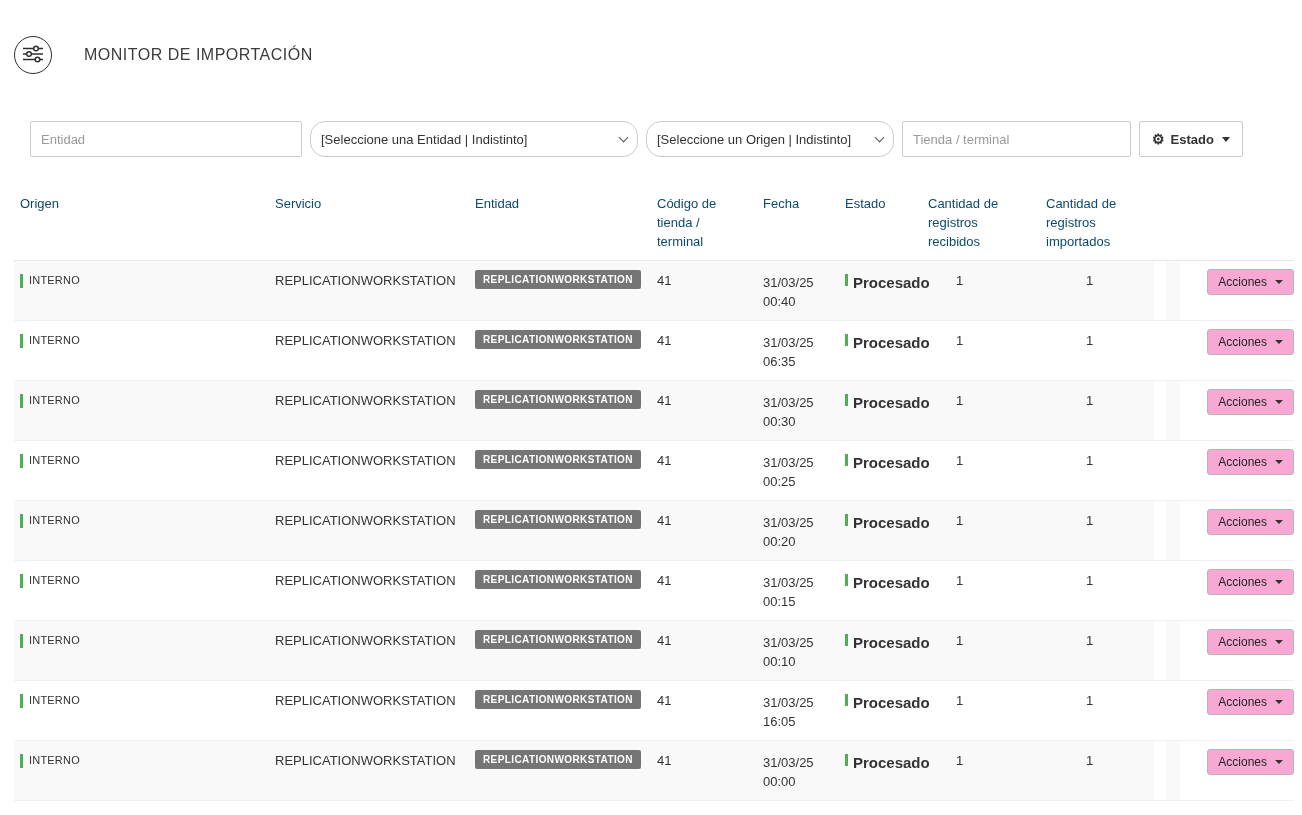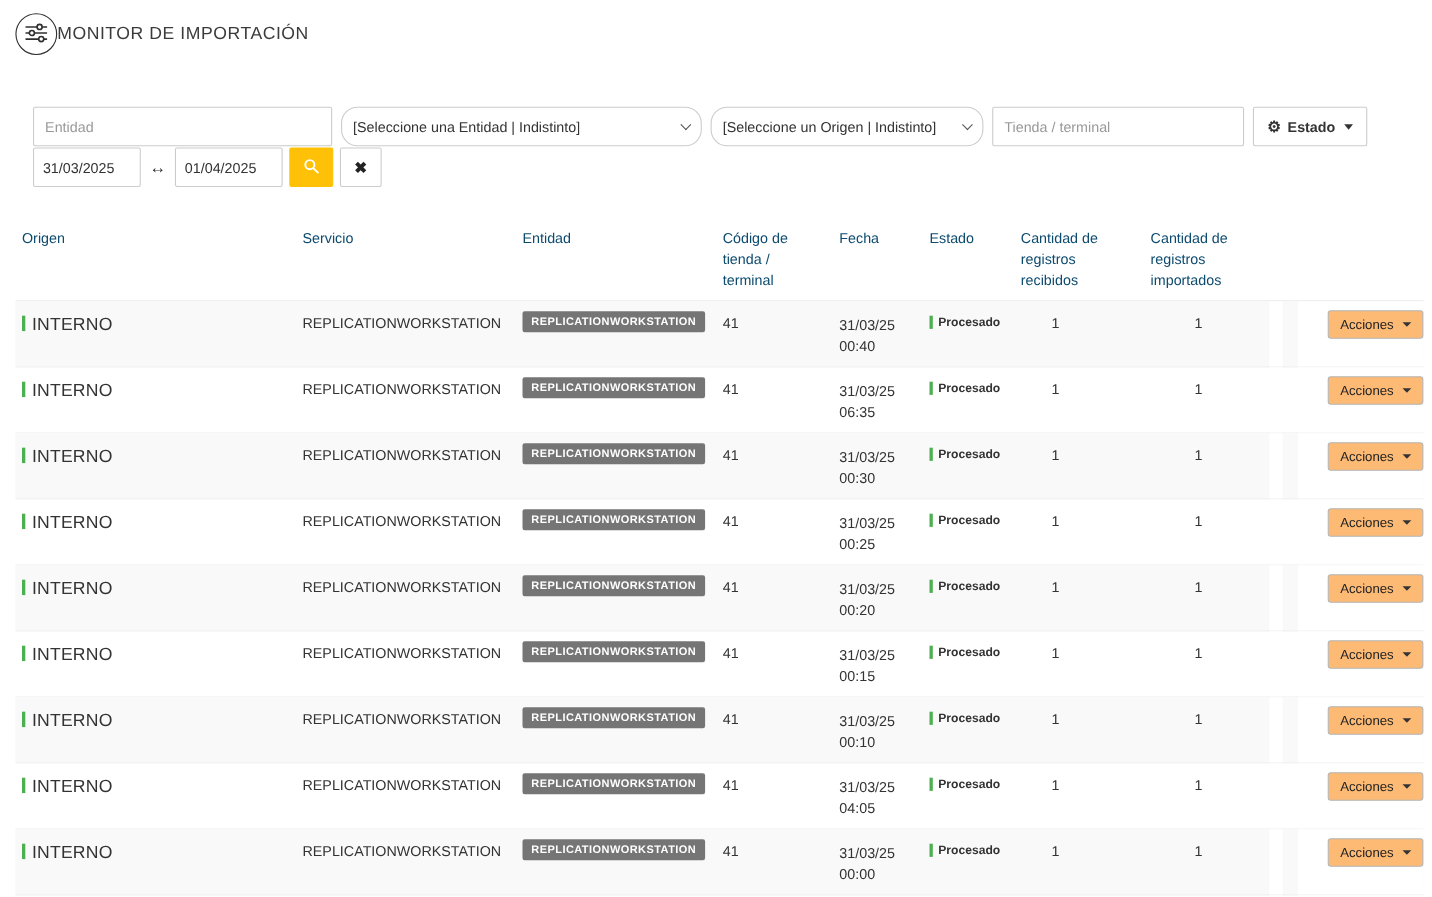--- a/index.html
+++ b/index.html
@@ -5,21 +5,21 @@
   * { box-sizing: border-box; }
   body {
     margin: 0;
     background: #fff;
     color: #333;
     font-family: "Liberation Sans", sans-serif;
   }
   .page { width: 1302px; min-height: 815px; }
 
   
-  .topbar { display: flex; align-items: center; padding: 12px 14px 12px 14px; }
+  .topbar { display: flex; align-items: center; gap: 32px; padding: 12px 14px 12px 14px; margin-top: 24px; }
   .menu-btn {
     width: 38px; height: 38px; border-radius: 50%;
     border: 1.5px solid #2f2f2f; background: #fff;
     display: flex; align-items: center; justify-content: center; cursor: pointer; padding: 0;
   }
   .page-title {
     margin: 0; font-size: 16px; font-weight: 500; letter-spacing: .5px; color: #3b3b3b;
   }
 
   
@@ -75,41 +75,41 @@
   }
 
   .table-row { min-height: 55px; border-bottom: 1px solid #f1f1f1; }
   .table-row:nth-child(odd) { background: #f9f9f9; }
   .td { padding: 11px 10px 8px 6px; font-size: 13px; }
 
   .bar { width: 3px; background: #4caf50; flex: none; display: inline-block; }
   .bar-lg { height: 14px; }
   .bar-sm { height: 12px; }
 
-  .cell-origen { display: flex; align-items: flex-start; gap: 6px; font-size: 16px; letter-spacing: .2px; padding-top: 13px; }
+  .cell-origen { display: flex; align-items: flex-start; gap: 6px; font-size: 11px; letter-spacing: .2px; padding-top: 13px; }
   .cell-servicio { padding-top: 12px; }
   .cell-entidad { padding-top: 9px; }
   .badge {
     display: inline-block; background: #757575; color: #fff;
     font-size: 10px; font-weight: 700; letter-spacing: .4px;
     padding: 4px 8px; border-radius: 2px; white-space: nowrap;
   }
   .cell-codigo { padding-top: 12px; }
   .cell-fecha { padding-top: 12px; line-height: 1.5; }
-  .cell-estado { display: flex; align-items: flex-start; gap: 5px; padding-top: 13px; font-size: 11px; font-weight: 700; }
+  .cell-estado { display: flex; align-items: flex-start; gap: 5px; padding-top: 13px; font-size: 15px; font-weight: 700; }
   .cell-recibidos { padding-top: 12px; padding-left: 34px; }
   .cell-importados { padding-top: 12px; padding-left: 46px; }
   .cell-extra { padding-top: 12px; text-align: center; border-left: 12px solid #fff; border-right: 10px solid #fff; padding-right: 0; padding-left: 0; }
   .cell-actions { background: #fff; padding: 8px 0 0 0; text-align: right; }
 
   .last-row .cell-recibidos { text-align: right; padding-left: 0; padding-right: 12px; }
   .last-row .cell-importados { text-align: right; padding-left: 0; padding-right: 2px; }
 
   .actions-btn {
-    height: 26px; padding: 0 10px; background: #fdba74; border: 1px solid #b5b5b5;
+    height: 26px; padding: 0 10px; background: #f9a8d4; border: 1px solid #b5b5b5;
     border-radius: 3px; font-size: 12px; color: #222; cursor: pointer;
     display: inline-flex; align-items: center; gap: 6px; font-family: "Liberation Sans", sans-serif;
   }
   .actions-btn .caret { border-top-width: 4px; }
 </style>
 </head>
 <body>
 
 <div class="page">
 
@@ -142,36 +142,20 @@
         <span class="select-value">[Seleccione un Origen | Indistinto]</span>
         <span class="chevron"></span>
       </div>
       <input class="text-input w-tienda" type="text" placeholder="Tienda / terminal" style="">
       <button class="estado-btn">
         <span class="gear">⚙</span>
         <span>Estado</span>
         <span class="caret"></span>
       </button>
     </div>
-    <div class="filter-row">
-      <input class="date-input" type="text" value="31/03/2025" style="">
-      <span class="range-arrow">↔</span>
-      <input class="date-input" type="text" value="01/04/2025" style="">
-      <button class="search-btn">
-        <span>
-          <svg width="16" height="16" viewBox="0 0 24 24" fill="none" stroke="#fff" stroke-width="2.6" stroke-linecap="round">
-            <circle cx="10" cy="10" r="6.2"></circle>
-            <line x1="15" y1="15" x2="21" y2="21"></line>
-          </svg>
-        </span>
-      </button>
-      <button class="clear-btn">
-        <span>✖</span>
-      </button>
-    </div>
   </section>
 
   <section class="table">
     <div class="grid-row table-header">
       <div class="th">Origen</div>
       <div class="th">Servicio</div>
       <div class="th">Entidad</div>
       <div class="th">Código de tienda / terminal</div>
       <div class="th">Fecha</div>
       <div class="th">Estado</div>
@@ -389,21 +373,21 @@
       <span class="bar bar-lg"></span>
       <span>INTERNO</span>
     </div>
     <div class="td cell-servicio">REPLICATIONWORKSTATION</div>
     <div class="td cell-entidad">
       <span class="badge">REPLICATIONWORKSTATION</span>
     </div>
     <div class="td cell-codigo">41</div>
     <div class="td cell-fecha">
       <div>31/03/25</div>
-      <div>04:05</div>
+      <div>16:05</div>
     </div>
     <div class="td cell-estado">
       <span class="bar bar-sm"></span>
       <span>Procesado</span>
     </div>
     <div class="td cell-recibidos">1</div>
     <div class="td cell-importados">1</div>
     <div class="td cell-extra"></div>
     <div class="td cell-actions">
       <button class="actions-btn">

